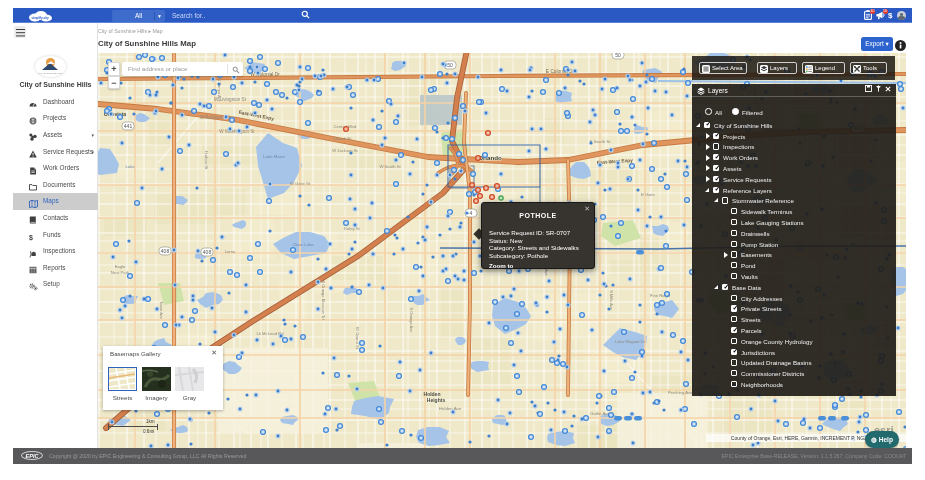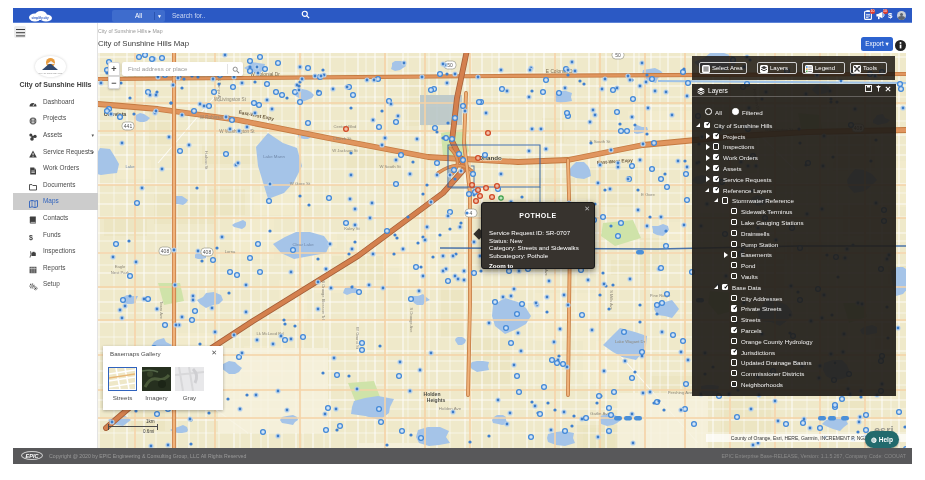--- a/index.html
+++ b/index.html
@@ -25,21 +25,21 @@
 #mtn{left:42px;top:62.5px;width:0;height:0;border-left:8.5px solid transparent;border-right:8.5px solid transparent;border-bottom:7.5px solid #32496e}#mtn2{left:46.5px;top:61px;width:0;height:0;border-left:4px solid transparent;border-right:4px solid transparent;border-bottom:3.5px solid #eef2f8}
 #logotxt{left:35px;top:71.5px;width:31px;font-size:2.4px;color:#8a8a8a;text-align:center;transform:scale(0.8)}
 #orgname{left:13px;top:81px;width:85px;text-align:center;font-size:7px;font-weight:bold;color:#3d3d3d}
 .mi{left:13px;width:85px;height:16.6px;font-size:6.4px;color:#4a4a4a;line-height:16.6px}
 .mi .ic{position:absolute;left:16px;top:4.6px;width:8px;height:8px}
 .mi .tx{position:absolute;left:30px;top:0}
 .mi .car{position:absolute;right:4px;top:0;font-size:5px;color:#555}
 .mi.sel{background:#ccc;color:#2f62bd}
 
 #crumb{left:98px;top:27.5px;font-size:5.2px;color:#9a9a9a}
-#title{left:98px;top:39px;font-size:7.8px;font-weight:normal;color:#3a3a3a}
+#title{left:98px;top:39px;font-size:7.8px;font-weight:bold;color:#3a3a3a}
 #exportbtn{left:861px;top:36.5px;width:32px;height:14px;background:#2d63cf;border-radius:2.5px;color:#fff;font-size:6.4px;text-align:center;line-height:14px}
 #infob{left:895px;top:37px;width:11px;height:11px}
 
 #map{left:98px;top:53px;width:808px;height:395px;overflow:hidden}
 
 .zbtn{left:108px;width:12px;height:13.5px;background:#fff;border:1px solid #d9d9d9;color:#4a4a4a;font-size:9px;font-weight:bold;text-align:center;line-height:12px;box-shadow:0 1px 2px rgba(0,0,0,0.2)}
 #zplus{top:62px;border-radius:2px 2px 0 0}
 #zminus{top:75.5px;border-radius:0 0 2px 2px}
 #msearch{left:122px;top:62px;width:121px;height:14px;background:#fff;border-radius:2px;box-shadow:0 1px 2px rgba(0,0,0,0.2)}
 #msearch .ph{position:absolute;left:6px;top:0;font-size:6.2px;color:#9a9a9a;line-height:14px}

